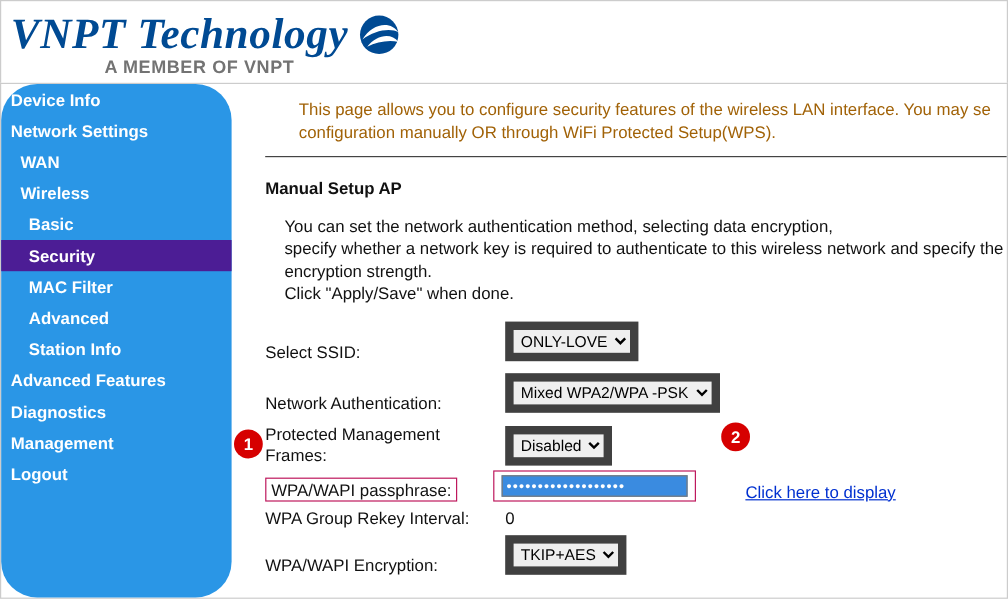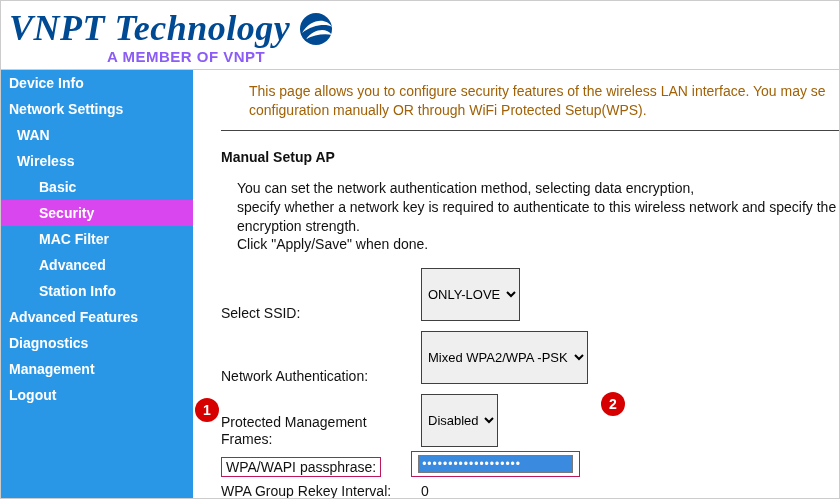--- a/index.html
+++ b/index.html
@@ -1,38 +1,38 @@
 <!DOCTYPE html>
 <html><head>
 <meta charset="utf-8">
 <style>
   * { margin: 0; padding: 0; box-sizing: border-box; }
   body { font-family: Arial, Helvetica, sans-serif; font-size: 14px; width: 840px; height: 500px; overflow: hidden; background: #fff; }
   .header { padding: 6px 8px 0 8px; border: 1px solid #ccc; border-bottom: none; }
   .logo-row { display: flex; align-items: flex-start; }
   .logo-text { font-family: "Times New Roman", serif; font-size: 36px; font-weight: bold; color: #004a93; font-style: italic; letter-spacing: 0.5px; }
   .logo-icon { margin-left: 6px; margin-top: 2px; }
-  .tagline { font-family: Arial, sans-serif; font-size: 15px; font-weight: bold; color: #8b5cf6; letter-spacing: 0.5px; margin-left: 98px; margin-top: -4px; padding-bottom: 4px; }
+  .tagline { font-family: Arial, sans-serif; font-size: 15px; font-weight: bold; color: #737373; letter-spacing: 0.5px; margin-left: 78px; margin-top: -4px; padding-bottom: 4px; }
 
   .main { display: flex; border: 1px solid #ccc; height: 430px; }
-  .sidebar { width: 192px; background: #2a96e6; color: #fff; font-weight: bold; font-size: 14px; }
+  .sidebar { width: 192px; background: #2a96e6; color: #fff; font-weight: bold; font-size: 14px; border-radius: 30px; }
   .nav-item { padding: 5px 8px; cursor: pointer; display: block; }
   .nav-item.lvl2 { padding-left: 16px; }
-  .nav-item.lvl3 { padding-left: 38px; }
-  .nav-item.active { background: #d946ef; }
+  .nav-item.lvl3 { padding-left: 23px; }
+  .nav-item.active { background: #4c1d95; }
 
   .content { flex: 1; padding: 12px 0 12px 28px; color: #111; font-size: 14px; overflow: hidden; }
   .intro { margin-bottom: 10px; line-height: 1.35; color: #a16207; padding-left: 28px; }
   hr { border: none; border-top: 1px solid #444; margin: 6px 0 18px 0; }
   .section-title { font-weight: bold; margin-bottom: 14px; }
   .para { margin-bottom: 14px; line-height: 1.35; margin-left: 16px; }
   .form-row { display: flex; align-items: flex-end; margin-bottom: 10px; position: relative; }
   .label-col { width: 200px; }
   .ctrl-col { width: 200px; }
-  select { font-size: 13px; background: #efefef; border: 1px solid #404040; padding: 17px 2px; }
+  select { font-size: 13px; background: #efefef; border: 7px solid #404040; padding: 1px 2px; }
   .pass-input { width: 155px; border: 1px solid #7a7a7a; background: #3a8be0; color: #fff; padding: 1px 3px; font-size: 12px; letter-spacing: 1px; }
   .highlight { border: 1px solid #be185d; padding: 1px 4px; display: inline-block; }
   .link { color: #0030d0; text-decoration: underline; cursor: pointer; margin-left: 10px; }
   .marker { position: absolute; width: 24px; height: 24px; border-radius: 50%; background: #d60000; color: #fff; font-weight: bold; display: flex; align-items: center; justify-content: center; font-size: 14px; }
 </style>
 </head>
 <body>
 
 <div class="header">
   <div class="logo-row">
@@ -108,20 +108,21 @@
       <div class="label-col" style="width:auto;">
         <span class="highlight">
           <span>WPA/WAPI passphrase:</span>
         </span>
       </div>
       <div class="ctrl-col" style="margin-left:30px;">
         <span class="highlight" style="padding:3px 6px;">
           <input class="pass-input" value="•••••••••••••••••••" style="">
         </span>
       </div>
+      <a class="link">Click here to display</a>
     </div>
 
     <div class="form-row" style="margin-bottom:6px;">
       <div class="label-col">WPA Group Rekey Interval:</div>
       <div class="ctrl-col">0</div>
     </div>
 
     <div class="form-row">
       <div class="label-col">WPA/WAPI Encryption:</div>
       <div class="ctrl-col">

